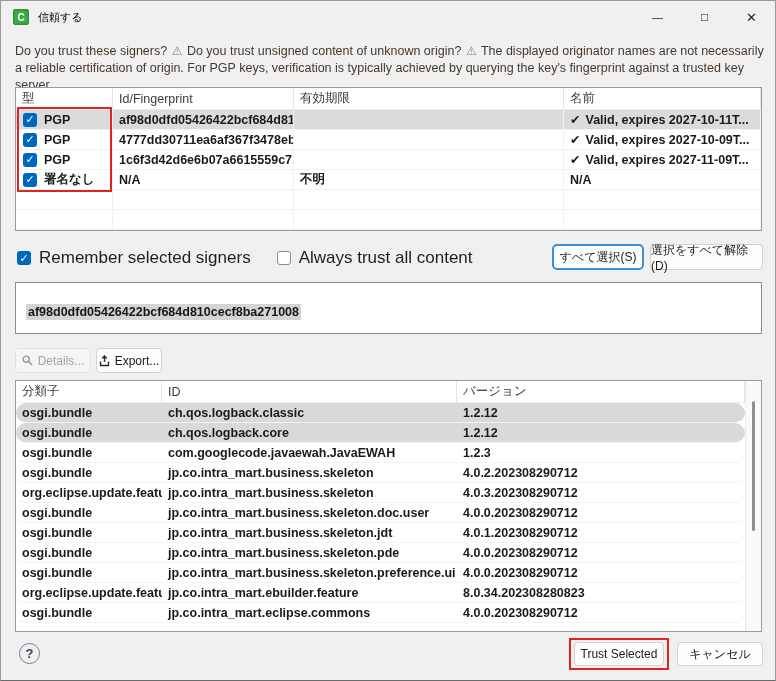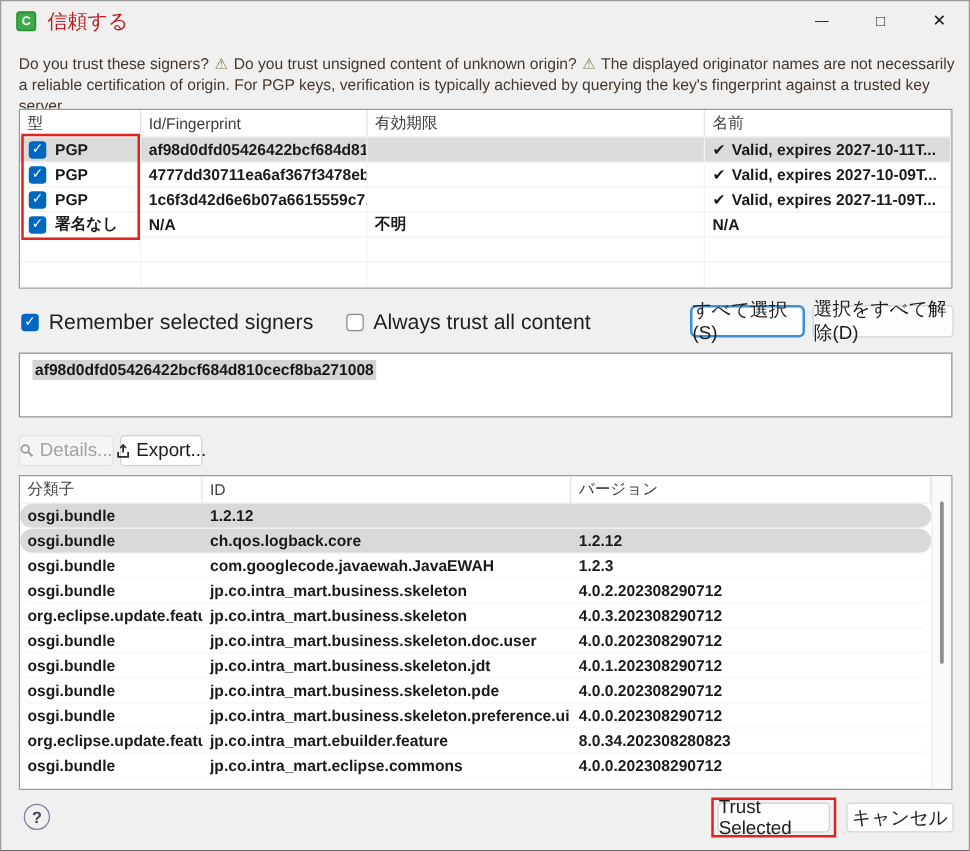--- a/index.html
+++ b/index.html
@@ -19,21 +19,21 @@
   .abs { position:absolute; }
 
   
   .titlebar { top:0; left:0; width:100%; height:32px; display:flex; align-items:center; }
   .app-icon {
     margin-left:12px; width:16px; height:16px; border-radius:3px;
     background:#3cab47; color:#ffffff; font-size:10px; font-weight:bold;
     display:flex; align-items:center; justify-content:center;
     box-shadow: inset 0 0 0 1.5px #2e9239;
   }
-  .title-text { margin-left:9px; font-size:16px; color:#b91c1c; }
+  .title-text { margin-left:9px; font-size:11px; color:#000000; }
   .win-controls { position:absolute; right:0; top:0; height:32px; display:flex; }
   .win-btn { width:47px; height:32px; display:flex; align-items:center; justify-content:center;
              font-size:13px; color:#1b1b1b; }
   .win-btn.min { font-size:11px; }
   .win-btn.max { font-size:12px; }
 
   
   .message { top:42px; left:14px; width:752px; font-size:12.5px; line-height:17px; color:#45382e; }
   .warn-icon { color:#8a8066; font-size:12px; padding:0 1px; }
 
@@ -72,27 +72,27 @@
   .checkbox.checked { background:#0067c0; color:#ffffff; font-size:11px; line-height:1; }
   .checkbox.unchecked { background:#ffffff; border:1px solid #8a8a8a; }
 
   
   .optrow { top:247px; left:16px; display:flex; align-items:center; gap:8px; }
   .optrow .lbl { font-size:17px; color:#1f1f1f; margin-right:18px; }
   .opt { display:flex; align-items:center; gap:8px; }
 
   
   .btn { background:#fdfdfd; border:1px solid #d1d1d1; border-radius:4px;
-         font-size:15px; color:#1b1b1b; display:flex; align-items:center; justify-content:center; gap:5px; }
+         font-size:12px; color:#1b1b1b; display:flex; align-items:center; justify-content:center; gap:5px; }
   .btn-select-all { top:243px; left:551px; width:92px; height:26px; border:2px solid #3d8fd6; border-radius:5px; }
   .btn-deselect  { top:243px; left:649px; width:113px; height:26px; }
 
   
   .fp-box { top:281px; left:14px; width:747px; height:52px; background:#ffffff;
-            border:1px solid #8f8f8f; padding:6px 10px; font-size:12.5px; }
+            border:1px solid #8f8f8f; padding:22px 10px; font-size:12.5px; }
   .fp-box .sel { background:#d4d4d4; font-weight:bold; color:#161616; padding:1px 2px; }
 
   
   .btn-details { top:347px; left:14px; width:76px; height:25px; background:#f5f5f5; border-color:#e3e3e3; color:#a3a3a3; }
   .btn-export  { top:347px; left:95px; width:66px; height:25px; }
   .mag-icon svg, .exp-icon svg { display:block; }
 
   
   .annot { border:2px solid #dd2420; background:transparent; z-index:6; pointer-events:none; }
   .annot-signers { top:106px; left:16px; width:95px; height:85px; }
@@ -233,20 +233,21 @@
   <div class="abs tbl table2">
     <div class="inner">
       <div class="trow hdr">
         <div class="cell">分類子</div>
         <div class="cell">ID</div>
         <div class="cell">バージョン</div>
       </div>
       <div id="bundles-body">
   <div class="trow t2-row selected">
     <div class="cell bold">osgi.bundle</div>
+    <div class="cell bold">ch.qos.logback.classic</div>
     <div class="cell bold">1.2.12</div>
   </div>
 
   <div class="trow t2-row selected">
     <div class="cell bold">osgi.bundle</div>
     <div class="cell bold">ch.qos.logback.core</div>
     <div class="cell bold">1.2.12</div>
   </div>
 
   <div class="trow t2-row">

